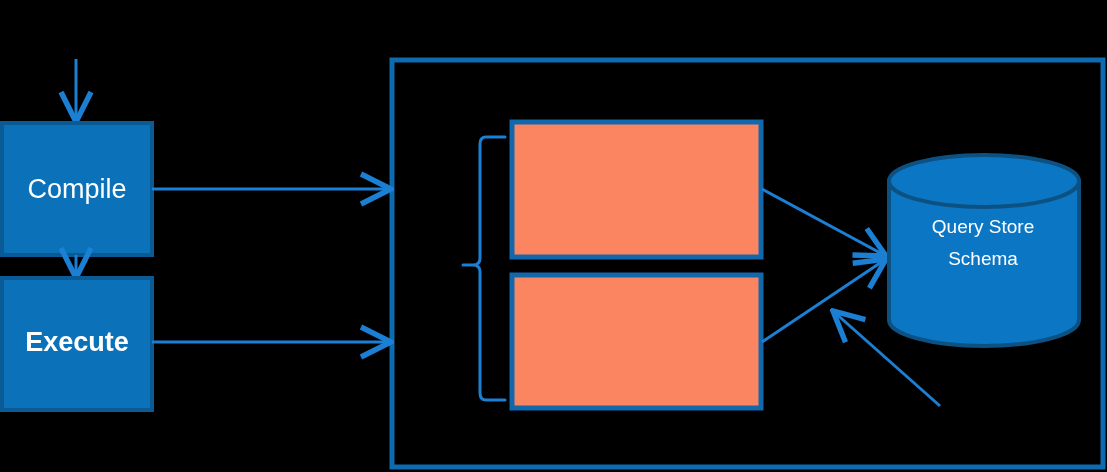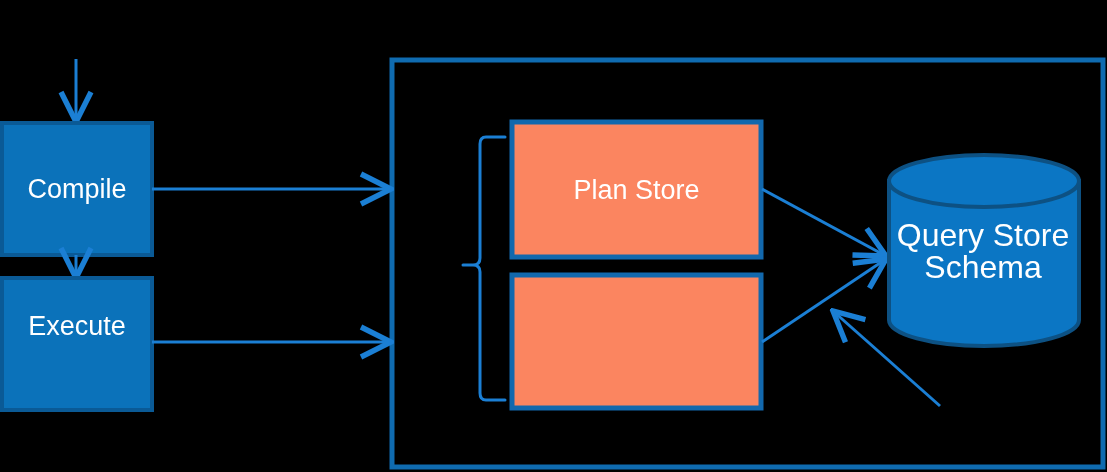--- a/index.html
+++ b/index.html
@@ -30,24 +30,24 @@
     font-weight: 400;
     line-height: 32px;
     text-align: center;
     white-space: pre-line;
     pointer-events: none;
     display: flex;
     align-items: center;
     justify-content: center;
   }
   .lbl-compile { left: 2px;   top: 123px; width: 150px; height: 132px; }
-  .lbl-execute { left: 2px;   top: 260px; width: 150px; height: 132px; }
+  .lbl-execute { left: 2px;   top: 276px; width: 150px; height: 132px; font-weight: bold; }
   .lbl-plan    { left: 512px; top: 122px; width: 249px; height: 135px; }
   .lbl-runtime { left: 512px; top: 275px; width: 249px; height: 133px; }
-  .lbl-schema  { left: 888px; top: 196px; width: 190px; height: 110px; font-size: 32px; }
+  .lbl-schema  { left: 888px; top: 188px; width: 190px; height: 110px; font-size: 19px; }
 </style>
 </head>
 <body>
 
 <div id="canvas">
 
   <svg id="vector-layer" viewBox="0 0 1107 472" xmlns="http://www.w3.org/2000/svg">
 
     <defs>
       <marker id="arrow-open" viewBox="0 0 12 12" refX="11" refY="6" markerWidth="12" markerHeight="12" orient="auto-start-reverse">
@@ -89,19 +89,18 @@
       <path d="M889,181 L889,320 A95,26 0 0 0 1079,320 L1079,181 Z" fill="#0b76c4" stroke="#0d5183" stroke-width="4"></path>
       <ellipse cx="984" cy="181" rx="95" ry="26" fill="#0b76c4" stroke="#0d5183" stroke-width="4"></ellipse>
     </g>
 
   </svg>
 
   <div class="node-label lbl-compile">Compile</div>
 
   <div class="node-label lbl-execute">Execute</div>
 
-  <div class="node-label lbl-plan">Plan Store</div>
 
 
   <div class="node-label lbl-schema">Query Store
 Schema</div>
 
 </div>
 
 </body></html>

